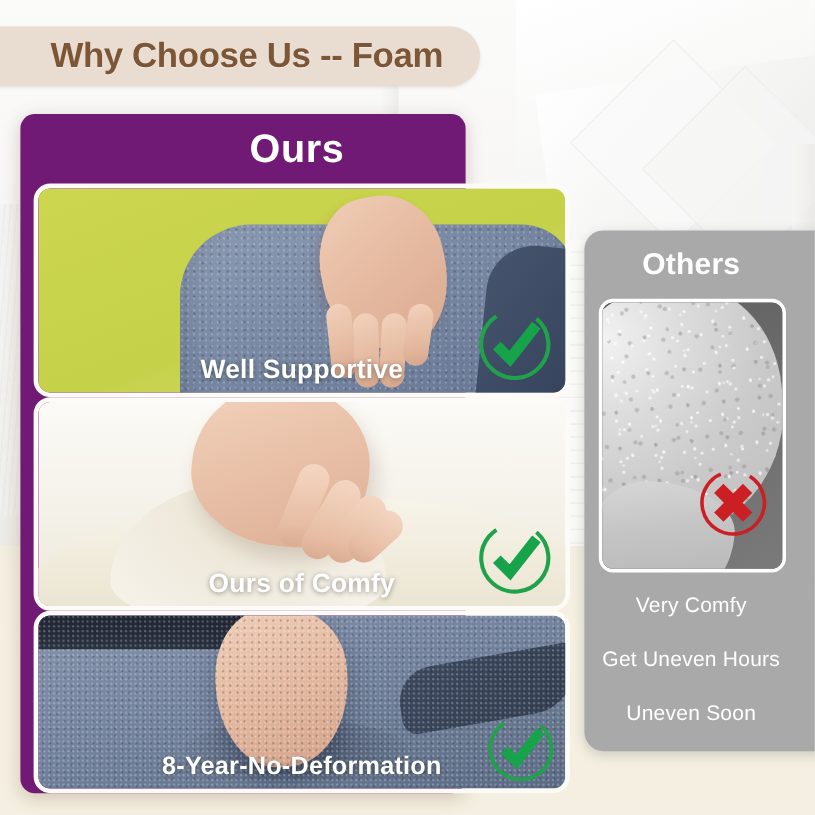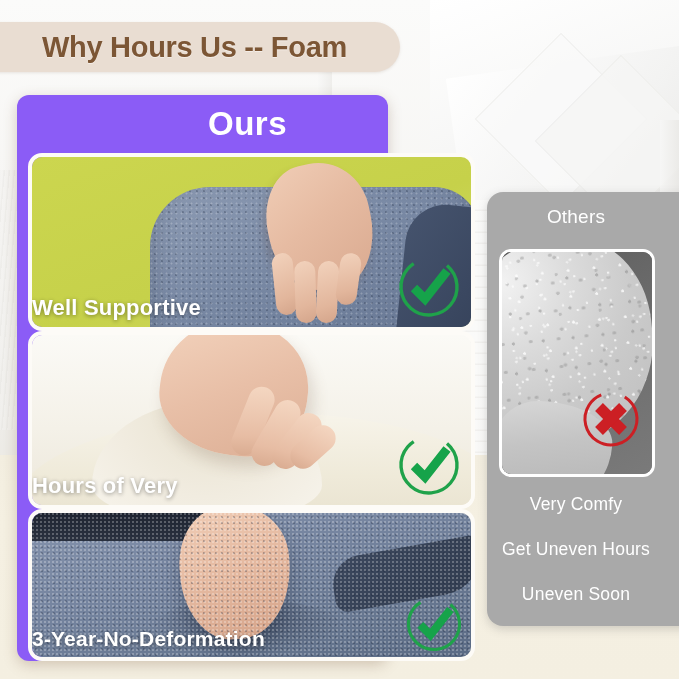--- a/index.html
+++ b/index.html
@@ -50,21 +50,21 @@
   }
 
   
   .others-panel{
     position:absolute;left:487px;top:192px;width:215px;height:434px;
     background:#a9a9a9;border-radius:16px;
     box-shadow:0 3px 10px rgba(90,90,90,.25);
   }
   .others-title{
     position:absolute;left:0;top:14px;width:178px;text-align:center;
-    color:#ffffff;font-size:19px;font-weight:normal;letter-spacing:.2px;
+    color:#ffffff;font-size:25px;font-weight:bold;letter-spacing:.2px;
   }
   .others-photo{
     position:absolute;left:12px;top:57px;width:150px;height:222px;
     border:3px solid #ffffff;border-radius:12px;overflow:hidden;
     background:#6f6f6f;
   }
   .foam-dark{position:absolute;inset:0;
     background:linear-gradient(150deg,#5d5d5d 0%,#6a6a6a 40%,#7a7a7a 100%);}
   .foam-blob{
     position:absolute;left:-34px;top:-12px;width:185px;height:205px;
@@ -99,38 +99,38 @@
   .x-badge{position:absolute;left:93px;top:196px;width:62px;height:62px;}
   .others-list{position:absolute;left:0;top:290px;width:178px;}
   .others-item{
     color:#ffffff;font-size:17.5px;text-align:center;
     padding:12px 0;letter-spacing:.2px;white-space:nowrap;
   }
 
   
   .ours-panel{
     position:absolute;left:17px;top:95px;width:371px;height:566px;
-    background:#8b5cf6;border-radius:12px;
+    background:#701a75;border-radius:12px;
     box-shadow:0 4px 14px rgba(120,85,60,.28);
   }
   .ours-title{
     position:absolute;left:0;top:10px;width:461px;text-align:center;
     color:#ffffff;font-size:33px;font-weight:bold;letter-spacing:.5px;
   }
 
   .card{
     position:absolute;left:11px;width:439px;
     border:4px solid #fdfbf7;border-radius:14px;overflow:hidden;
   }
   #card-1{top:58px;height:170px;}
   #card-2{top:236px;height:170px;}
   #card-3{top:414px;height:144px;}
 
   .card-caption{
-    position:absolute;left:0;bottom:6px;width:100%;
+    position:absolute;left:0;bottom:6px;width:100%;text-align:center;
     color:#ffffff;font-size:22px;font-weight:bold;letter-spacing:.2px;
     text-shadow:0 1px 4px rgba(0,0,0,.40);
     pointer-events:none;
   }
   #card-3 .card-caption{font-size:21px;}
   .check-badge{position:absolute;right:8px;bottom:6px;width:68px;height:68px;}
   #card-3 .check-badge{width:62px;height:62px;right:6px;bottom:2px;}
 
   
   .p1{position:absolute;inset:0;background:linear-gradient(160deg,#ccd64f 0%,#c6d14a 55%,#d7dd72 100%);}
@@ -308,37 +308,37 @@
         <div class="p2-finger p2-f2"></div>
         <div class="p2-finger p2-f3"></div>
         <div class="p2-finger p2-f4"></div>
       </div>
       <div class="check-badge">
         <svg class="icon-svg" viewBox="0 0 68 68" aria-hidden="true">
           <circle cx="34" cy="34" r="28" fill="none" stroke="#1fa24a" stroke-width="3.4" stroke-dasharray="140 36" transform="rotate(-50 34 34)"></circle>
           <path d="M19 35 L30 46 L52 18" fill="none" stroke="#16a34a" stroke-width="9" stroke-linecap="butt" stroke-linejoin="miter"></path>
         </svg>
       </div>
-      <div class="card-caption">Hours of Very</div>
+      <div class="card-caption">Ours of Comfy</div>
     </div>
 
     <div class="card" id="card-3">
       <div class="p3">
         <div class="p3-dark"></div>
         <div class="p3-darkr"></div>
         <div class="p3-shadow"></div>
         <div class="p3-hand"></div>
       </div>
       <div class="check-badge">
         <svg class="icon-svg" viewBox="0 0 68 68" aria-hidden="true">
           <circle cx="34" cy="34" r="28" fill="none" stroke="#1fa24a" stroke-width="3.4" stroke-dasharray="140 36" transform="rotate(-50 34 34)"></circle>
           <path d="M19 35 L30 46 L52 18" fill="none" stroke="#16a34a" stroke-width="9" stroke-linecap="butt" stroke-linejoin="miter"></path>
         </svg>
       </div>
-      <div class="card-caption">3-Year-No-Deformation</div>
+      <div class="card-caption">8-Year-No-Deformation</div>
     </div>
   </div>
 
   <div class="header-pill">
-    <div class="header-title">Why Hours Us -- Foam</div>
+    <div class="header-title">Why Choose Us -- Foam</div>
   </div>
 
 </div>
 
 </body></html>

